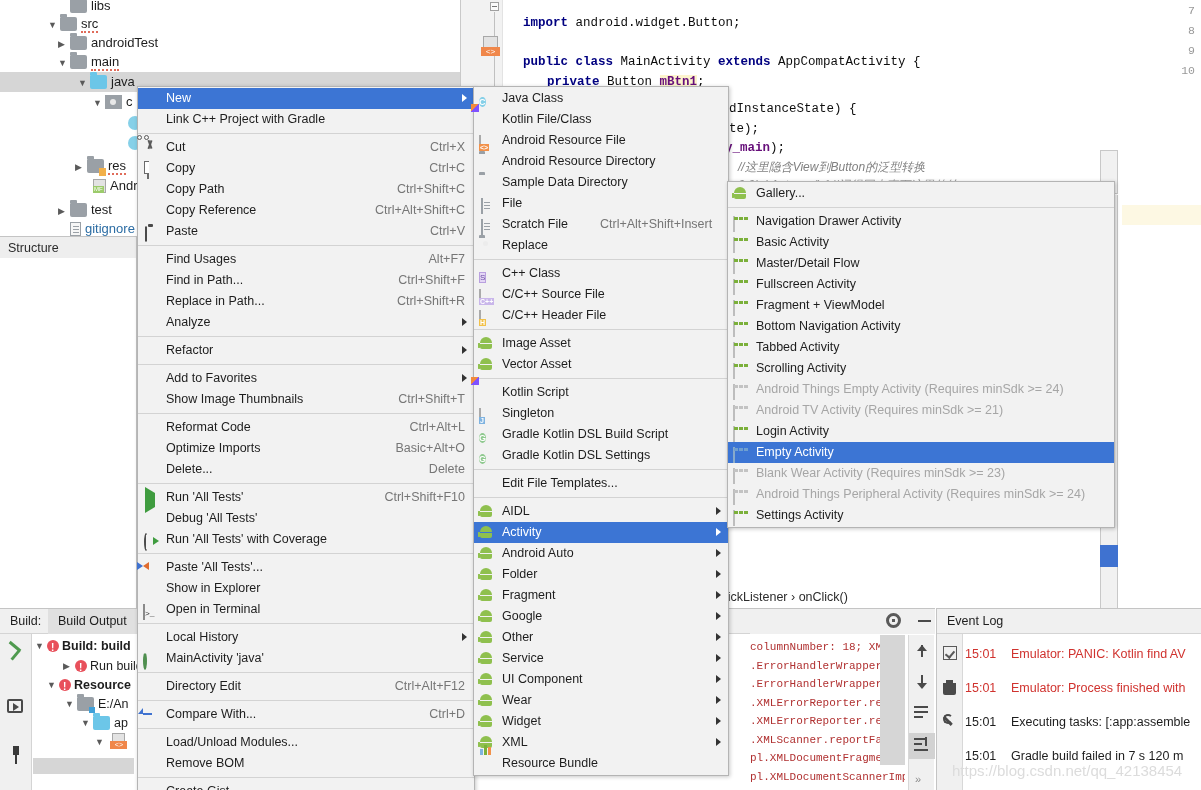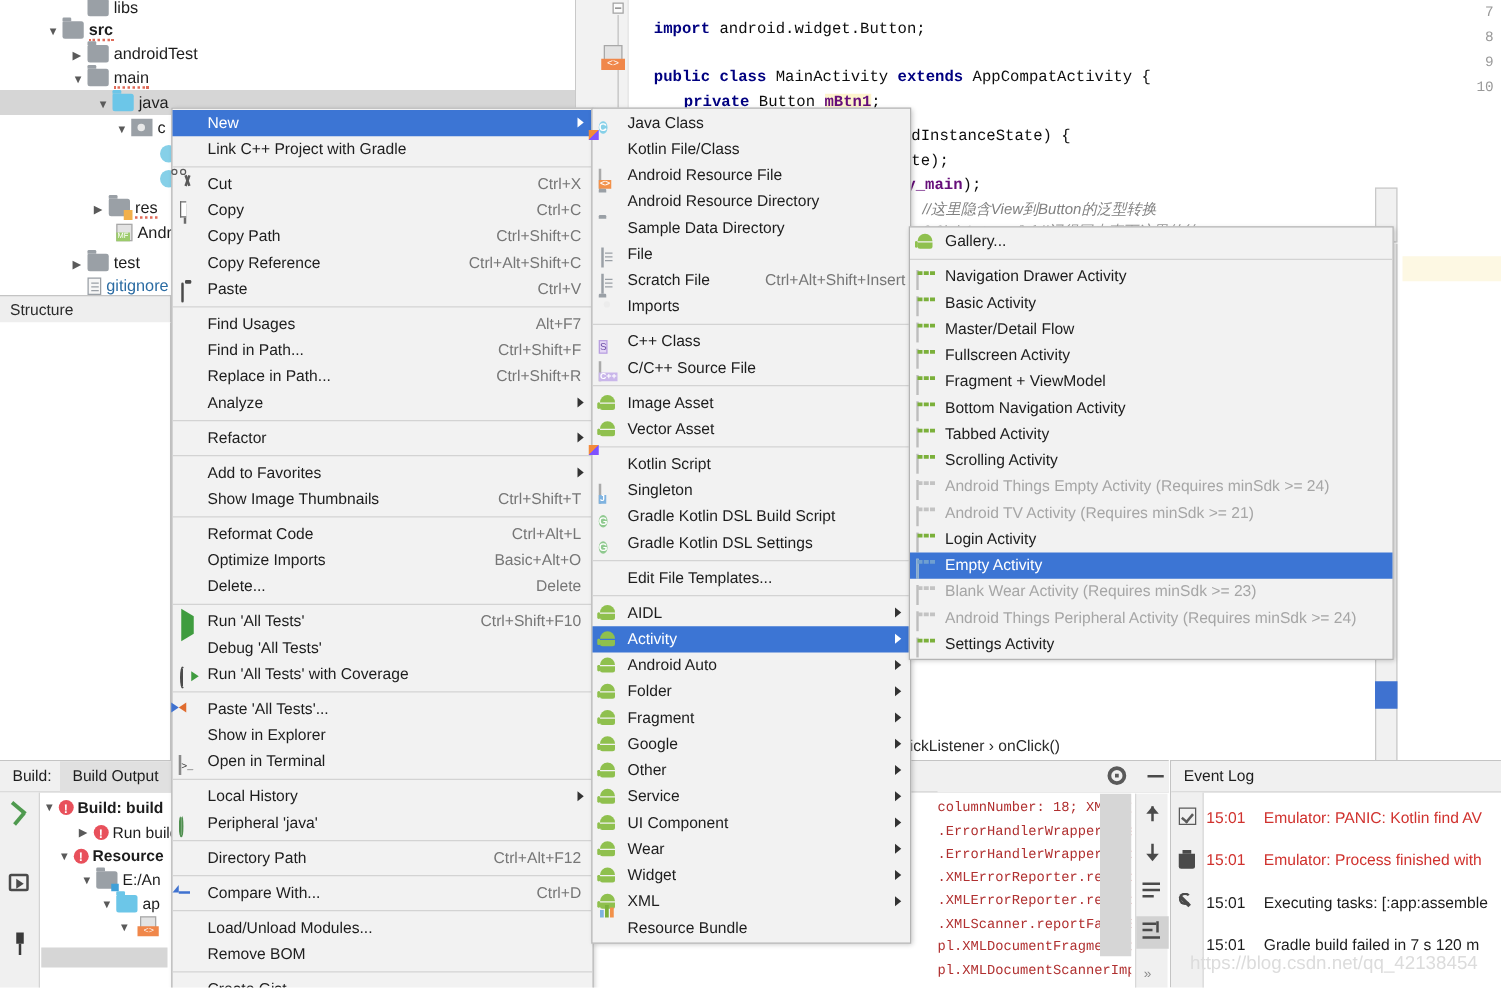--- a/index.html
+++ b/index.html
@@ -240,21 +240,21 @@
 
 <div id="yellow-band"></div>
 <div id="edit-scroll-cap"></div>
 <div id="edit-scroll"></div>
 <div id="edit-scroll-thumb"></div>
 
 <div id="project-tree">
   <div class="tree-row" style="top:-4px;left:58px;">
     <span class="tri"></span><span class="ico folder"></span><span>libs</span>
   </div>
-  <div class="tree-row" style="top:14px;left:38px;font-weight:bold;">
+  <div class="tree-row" style="top:14px;left:48px;">
     <span class="tri">▼</span><span class="ico folder"></span><span class="wavy">src</span>
   </div>
   <div class="tree-row" style="top:33px;left:58px;">
     <span class="tri">▶</span><span class="ico folder"></span><span>androidTest</span>
   </div>
   <div class="tree-row" style="top:52px;left:58px;">
     <span class="tri">▼</span><span class="ico folder"></span><span class="wavy">main</span>
   </div>
   <div class="tree-row sel" style="top:72px;">
     <span style="display:inline-block;width:78px;"></span><span class="tri">▼</span><span class="ico folder folder-blue"></span><span>java</span>
@@ -482,25 +482,25 @@
     <span class="micon"><span class="term-ico" style="margin-top:2px;"></span></span>
     <span class="mlabel">Open in Terminal</span>
   </div>
   <div class="msep"></div>
   <div class="mi">
     <span class="mlabel">Local History</span>
     <span class="marrow"></span>
   </div>
   <div class="mi">
     <span class="micon"><span class="sync-ico" style="margin-top:1px;"></span></span>
-    <span class="mlabel">Peripheral 'java'</span>
-  </div>
-  <div class="msep"></div>
-  <div class="mi">
-    <span class="mlabel">Directory Path</span>
+    <span class="mlabel">MainActivity 'java'</span>
+  </div>
+  <div class="msep"></div>
+  <div class="mi">
+    <span class="mlabel">Directory Edit</span>
     <span class="mkey">Ctrl+Alt+F12</span>
   </div>
   <div class="msep"></div>
   <div class="mi">
     <span class="micon"><span class="comp-ico" style="margin-top:2px;"></span></span>
     <span class="mlabel">Compare With...</span>
     <span class="mkey">Ctrl+D</span>
   </div>
   <div class="msep"></div>
   <div class="mi">
@@ -538,34 +538,38 @@
     <span class="micon"><span class="dir-ico"></span></span>
     <span class="mlabel">Sample Data Directory</span>
   </div>
   <div class="mi">
     <span class="micon"><span class="file-ico" style="margin-left:2px;"></span></span>
     <span class="mlabel">File</span>
   </div>
   <div class="mi">
     <span class="micon"><span class="file-ico" style="margin-left:2px;"></span></span>
     <span class="mlabel">Scratch File</span>
-    <span class="mkey" style="right:auto;left:138px;">Ctrl+Alt+Shift+Insert</span>
+    <span class="mkey" style="right:auto;left:126px;">Ctrl+Alt+Shift+Insert</span>
   </div>
   <div class="mi">
     <span class="micon"><span class="dir-ico" style="width:13px;"><i style="position:absolute;left:4px;top:3px;width:5px;height:5px;border-radius:50%;background:#ececec;display:block;"></i></span></span>
-    <span class="mlabel">Imports</span>
+    <span class="mlabel">Replace</span>
   </div>
   <div class="msep"></div>
   <div class="mi">
     <span class="micon"><span class="purple-sq">S</span></span>
     <span class="mlabel">C++ Class</span>
   </div>
   <div class="mi">
     <span class="micon"><span class="mfile cpp"><b>C++</b></span></span>
     <span class="mlabel">C/C++ Source File</span>
+  </div>
+  <div class="mi">
+    <span class="micon"><span class="mfile h"><b>H</b></span></span>
+    <span class="mlabel">C/C++ Header File</span>
   </div>
   <div class="msep"></div>
   <div class="mi">
     <span class="micon"><span class="and-ico"><i class="and-head"></i><i class="and-body"></i><i class="and-arm" style="left:-1px;"></i><i class="and-arm" style="right:-1px;"></i></span></span>
     <span class="mlabel">Image Asset</span>
   </div>
   <div class="mi">
     <span class="micon"><span class="and-ico"><i class="and-head"></i><i class="and-body"></i><i class="and-arm" style="left:-1px;"></i><i class="and-arm" style="right:-1px;"></i></span></span>
     <span class="mlabel">Vector Asset</span>
   </div>

